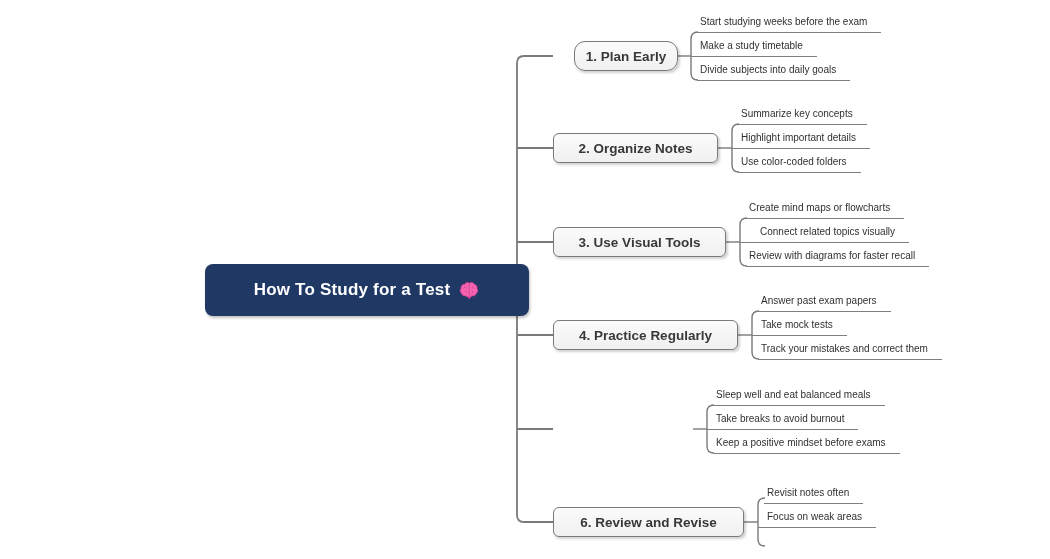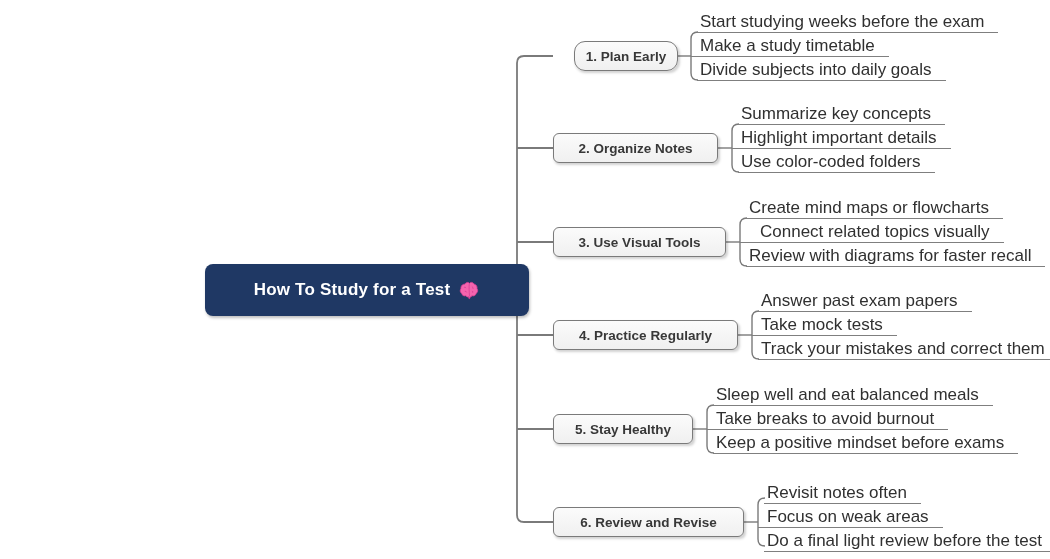--- a/index.html
+++ b/index.html
@@ -36,21 +36,21 @@
     display:flex;align-items:center;justify-content:center;
     box-shadow:1.5px 2px 2.5px rgba(0,0,0,0.18);
     cursor:pointer;
   }
   .branch-label{
     color:#383838;font-size:13.5px;font-weight:bold;white-space:nowrap;
   }
 
   .sub-item{
     position:absolute;height:20px;line-height:20px;
-    font-size:17px;color:#303030;white-space:nowrap;
+    font-size:10px;color:#303030;white-space:nowrap;
     border-bottom:1.5px solid #7f7f7f;
     padding:0 14px 0 3px;
     cursor:pointer;
   }
   .sub-item.mid{padding-left:9px;text-align:center;}
 </style>
 </head>
 <body>
 
 <div class="canvas">
@@ -120,27 +120,23 @@
   <div class="sub-item mid" style="left:740px;top:222px;padding-left:20px;">Connect related topics visually</div>
   <div class="sub-item" style="left:746px;top:246px;">Review with diagrams for faster recall</div>
 
   <div class="branch-box" style="left:553px;top:320px;width:185px;">
     <span class="branch-label">4. Practice Regularly</span>
   </div>
   <div class="sub-item" style="left:758px;top:291px;">Answer past exam papers</div>
   <div class="sub-item mid" style="left:752px;top:315px;">Take mock tests</div>
   <div class="sub-item" style="left:758px;top:339px;">Track your mistakes and correct them</div>
 
-  <div class="branch-box" style="left:553px;top:414px;width:140px;">
-    <span class="branch-label">5. Stay Healthy</span>
-  </div>
   <div class="sub-item" style="left:713px;top:385px;">Sleep well and eat balanced meals</div>
   <div class="sub-item mid" style="left:707px;top:409px;">Take breaks to avoid burnout</div>
   <div class="sub-item" style="left:713px;top:433px;">Keep a positive mindset before exams</div>
 
   <div class="branch-box" style="left:553px;top:507px;width:191px;">
     <span class="branch-label">6. Review and Revise</span>
   </div>
   <div class="sub-item" style="left:764px;top:483px;">Revisit notes often</div>
   <div class="sub-item mid" style="left:758px;top:507px;">Focus on weak areas</div>
-  <div class="sub-item" style="left:764px;top:531px;">Do a final light review before the test</div>
 
 </div>
 
 </body></html>

